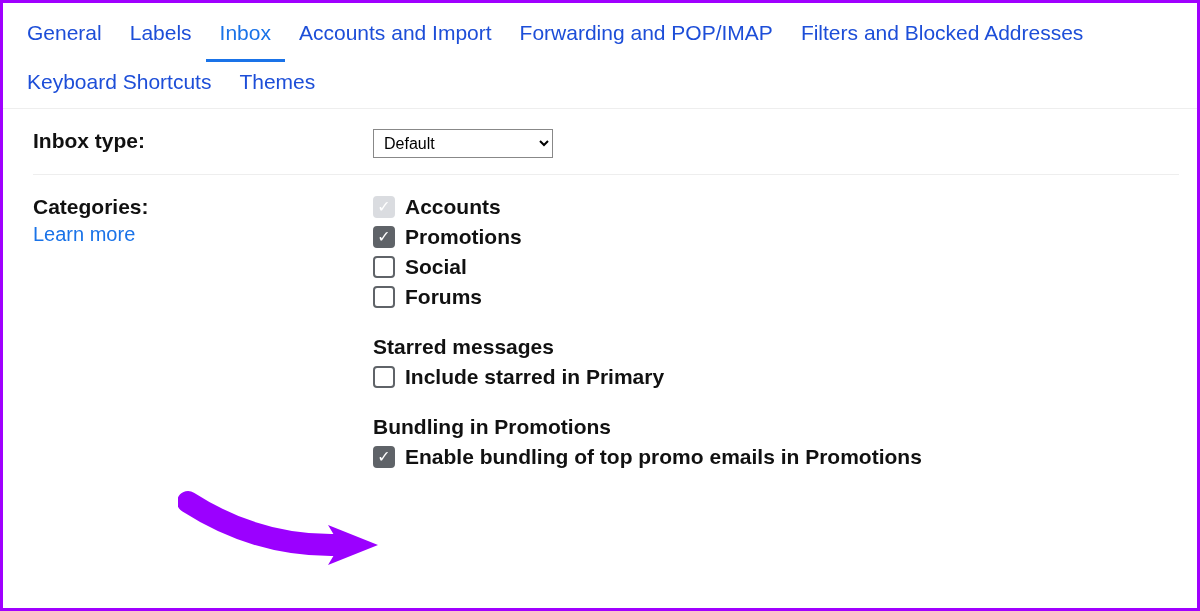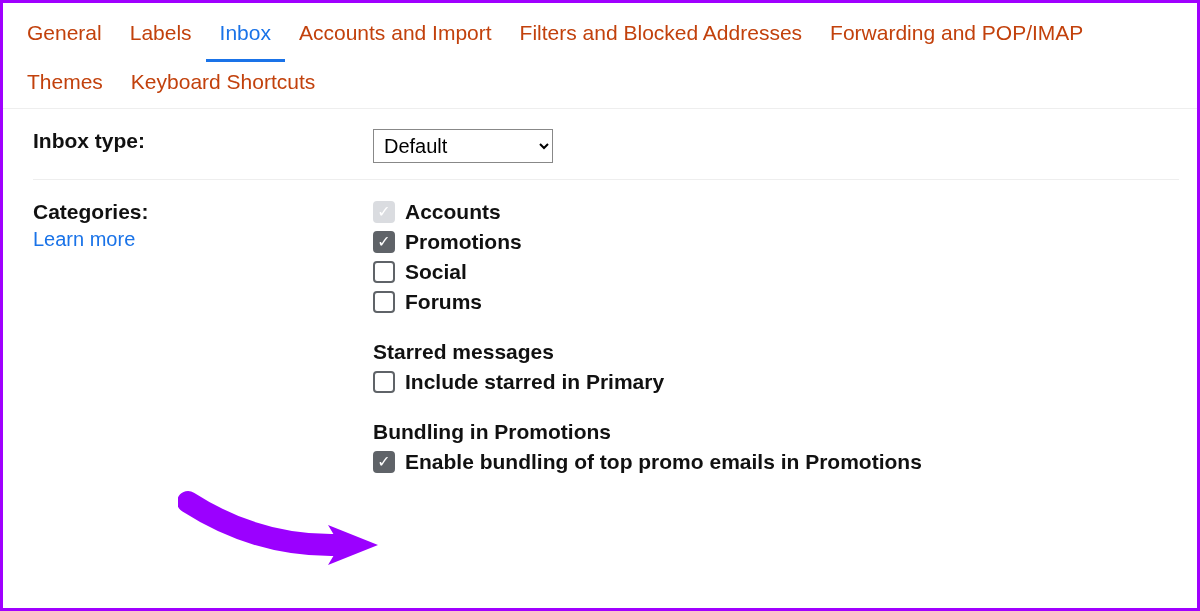--- a/index.html
+++ b/index.html
@@ -19,21 +19,21 @@
   }
   .tabs {
     display: flex;
     flex-wrap: wrap;
     padding: 10px 10px 0 10px;
     border-bottom: 1px solid #eeeeee;
     gap: 0;
   }
   .tab {
     font-size: 21px;
-    color: #c2410c;
+    color: #1d4ed8;
     padding: 8px 14px 14px 14px;
     cursor: pointer;
     white-space: nowrap;
   }
   .tab.active {
     color: #1a73e8;
     border-bottom: 3px solid #1a73e8;
   }
   .content {
     padding: 14px 18px;
@@ -59,21 +59,21 @@
     font-weight: 400;
     font-size: 20px;
     cursor: pointer;
   }
   .value-col {
     flex: 1;
     font-size: 21px;
     color: #111;
   }
   select {
-    font-size: 20px;
+    font-size: 16px;
     padding: 4px 6px;
     width: 180px;
     border: 1px solid #888;
     background: #fff;
   }
   .cb-row {
     display: flex;
     align-items: center;
     gap: 10px;
     margin-bottom: 6px;
@@ -117,24 +117,24 @@
 </style>
 </head>
 <body>
 <div class="frame">
 
 <div class="tabs">
   <div class="tab">General</div>
   <div class="tab">Labels</div>
   <div class="tab active">Inbox</div>
   <div class="tab">Accounts and Import</div>
+  <div class="tab">Forwarding and POP/IMAP</div>
   <div class="tab">Filters and Blocked Addresses</div>
-  <div class="tab">Forwarding and POP/IMAP</div>
+  <div class="tab">Keyboard Shortcuts</div>
   <div class="tab">Themes</div>
-  <div class="tab">Keyboard Shortcuts</div>
 </div>
 
 <div class="content">
 
   <div class="row">
     <div class="label-col">Inbox type:</div>
     <div class="value-col">
       <select>
         <option>Default</option>
       </select>

